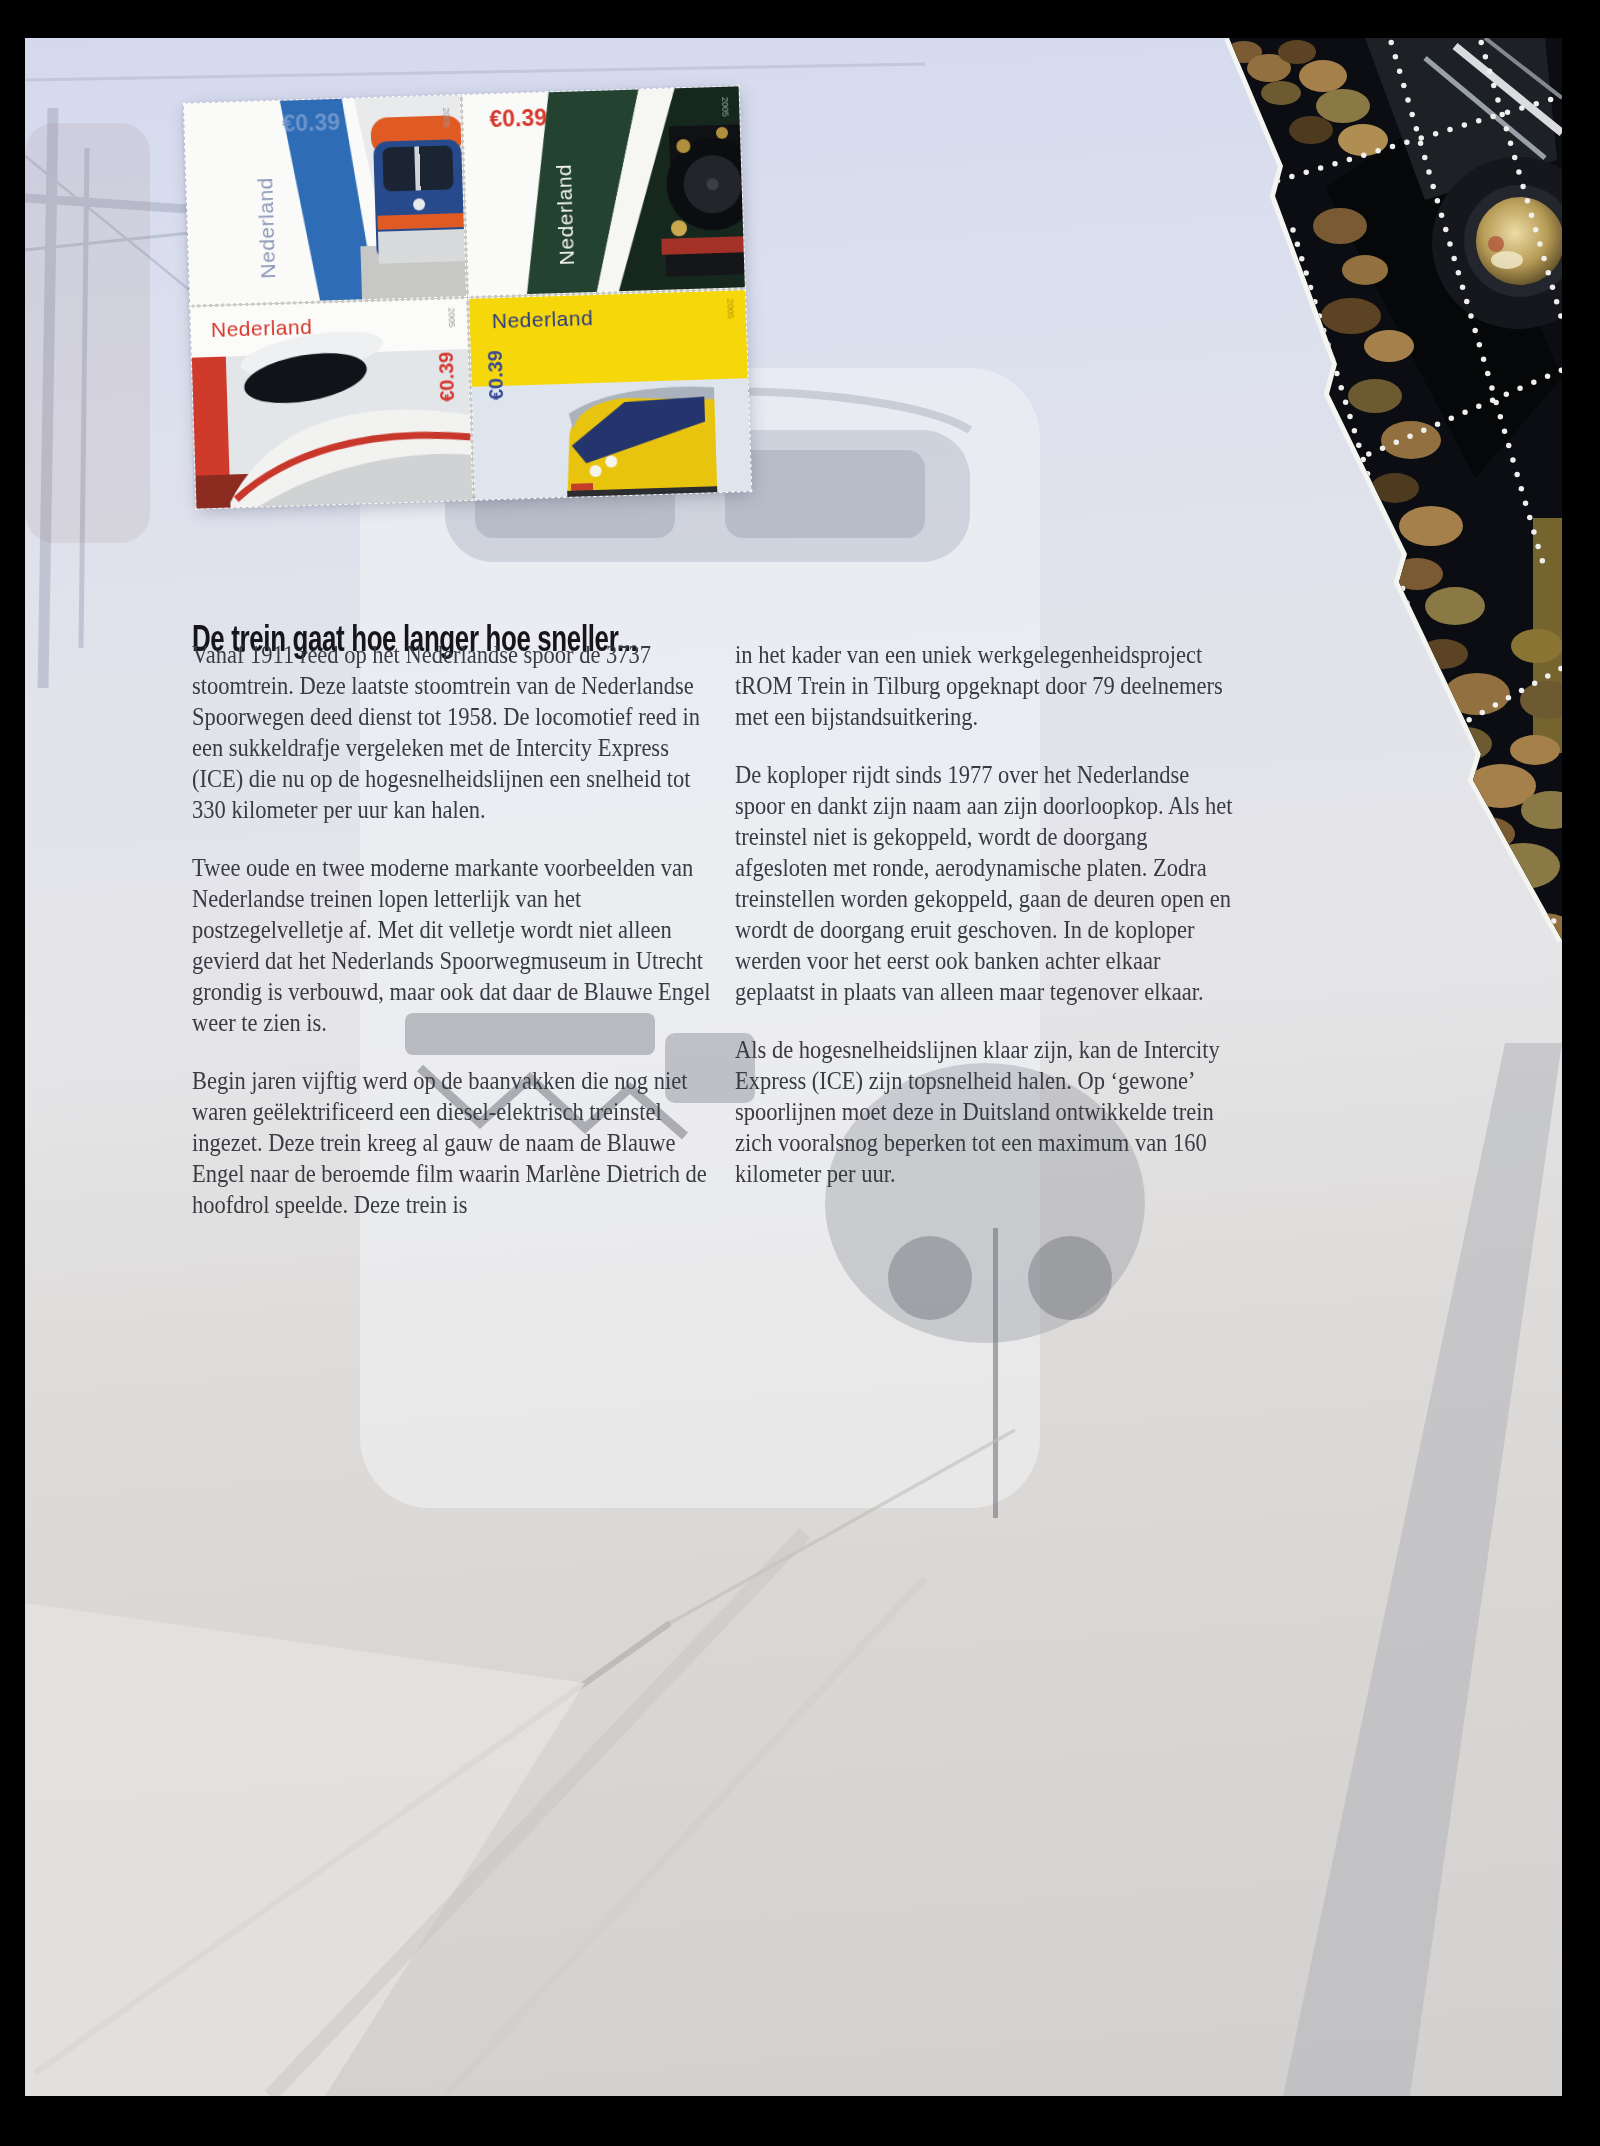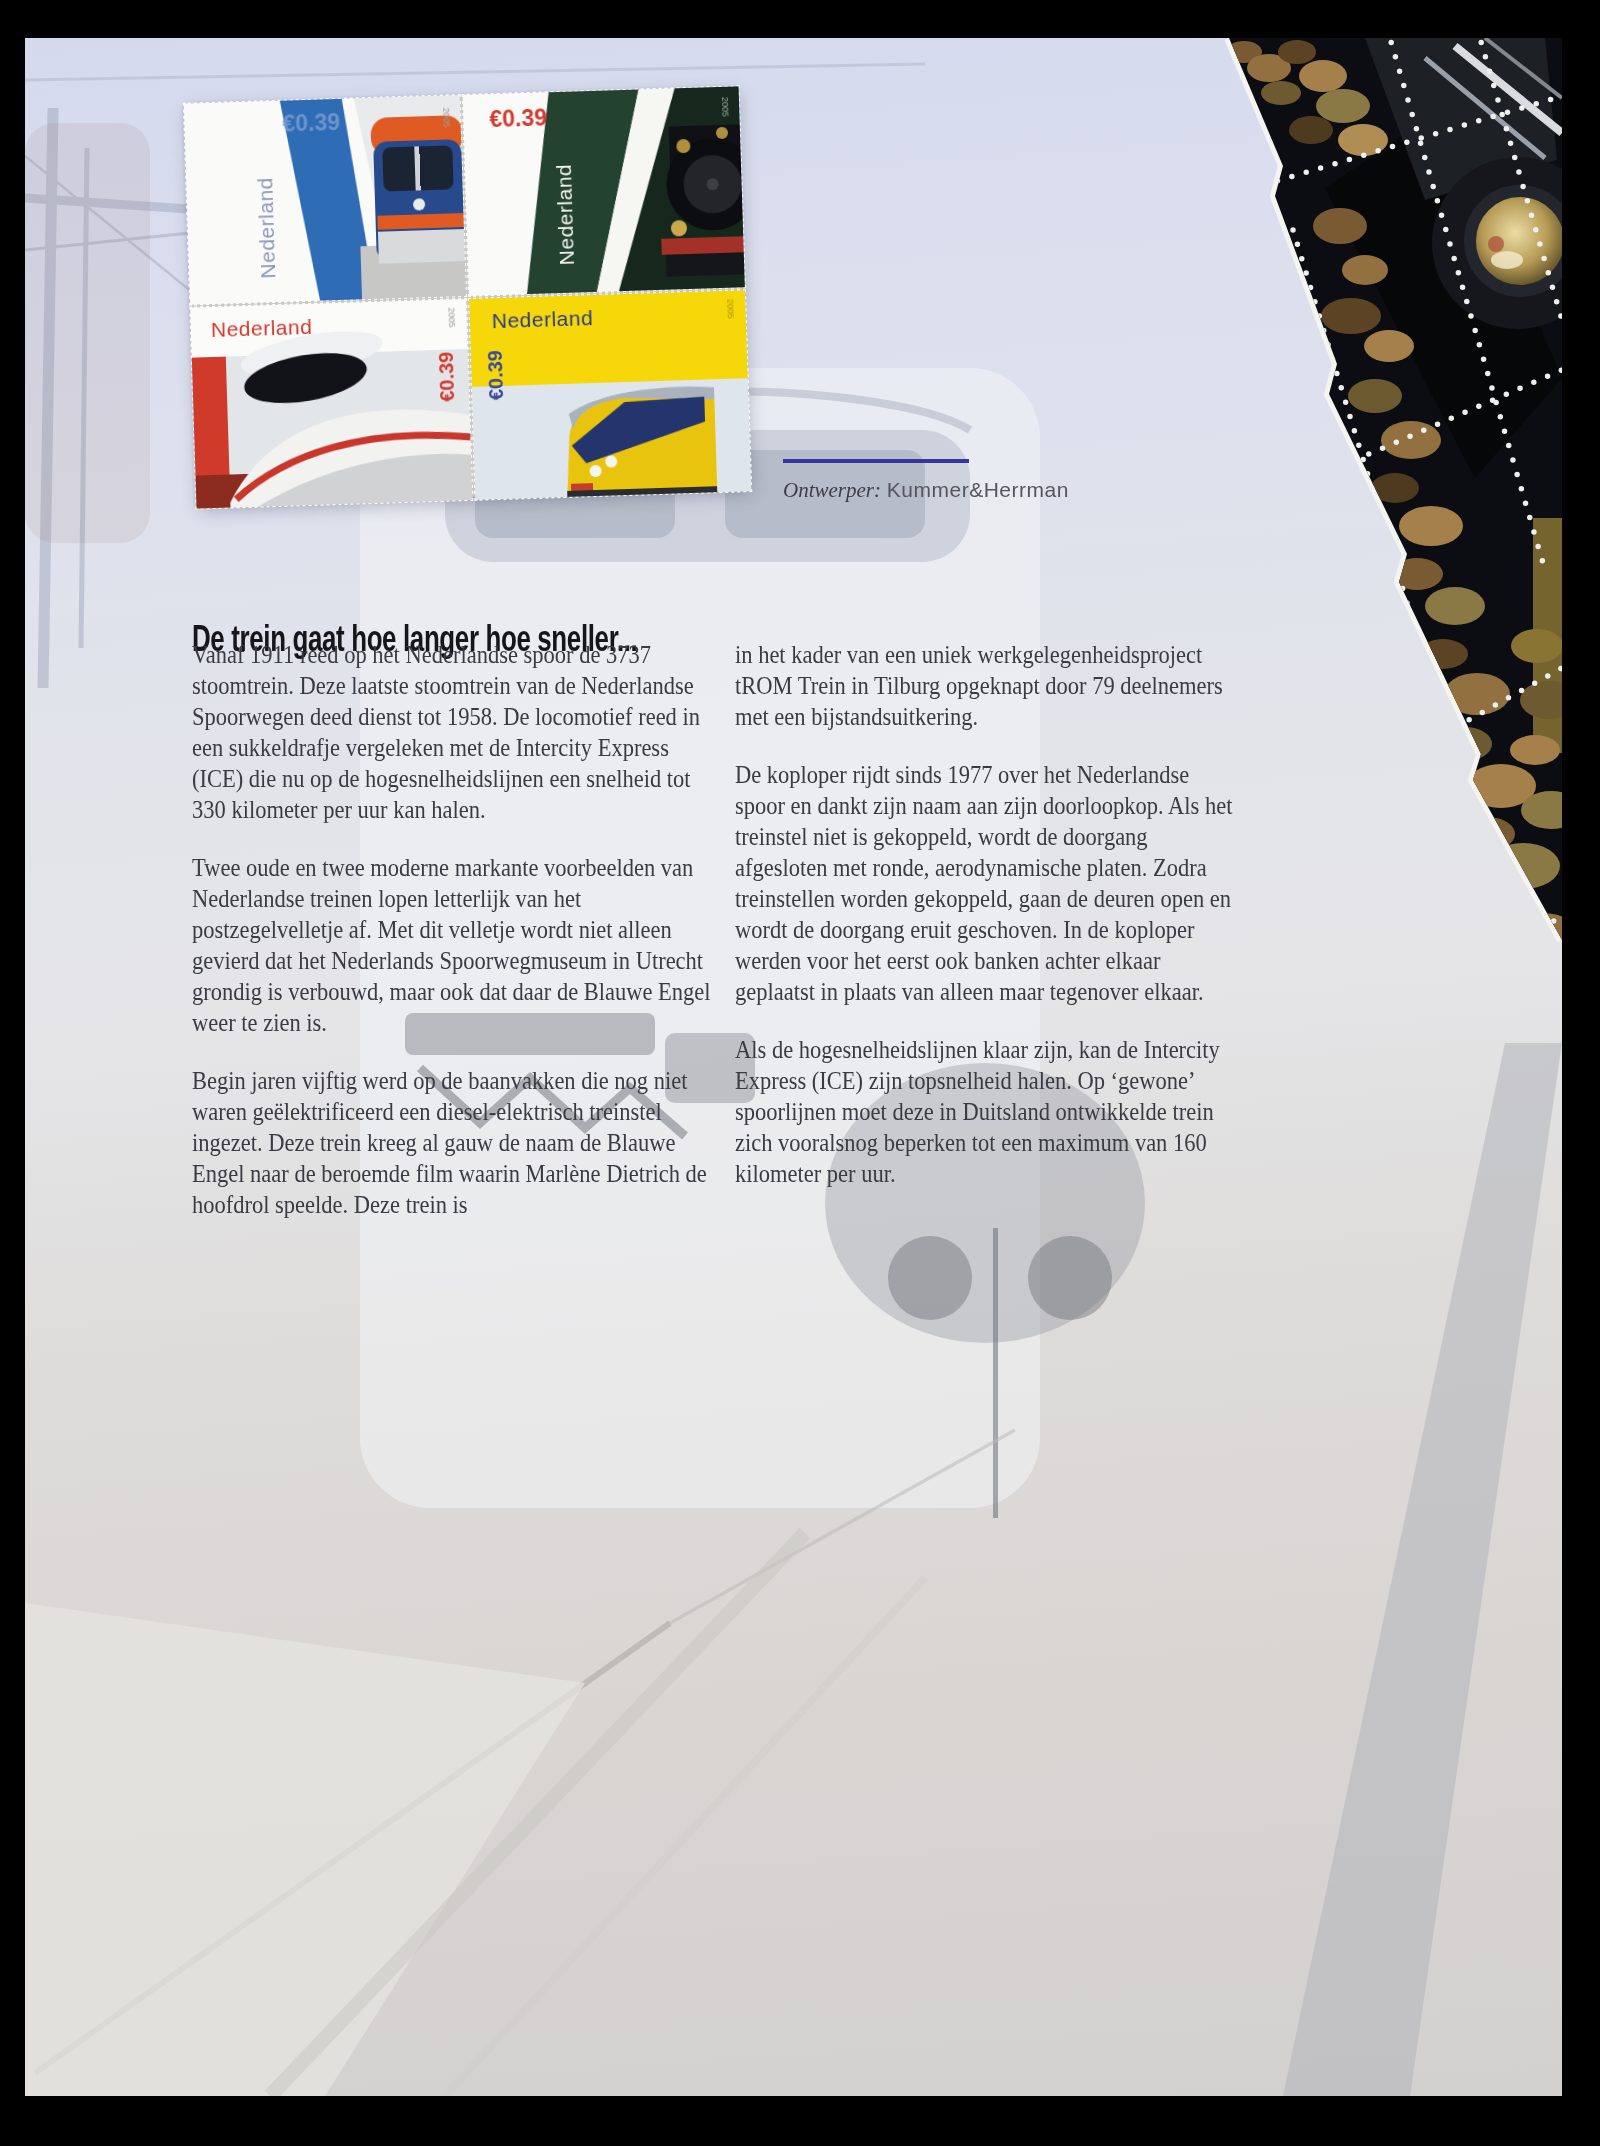--- a/index.html
+++ b/index.html
@@ -250,27 +250,20 @@
           <rect x="96" y="188" width="22" height="10" fill="#c43c2a"></rect>
           <rect x="92" y="195" width="150" height="6" fill="#2a2c30"></rect>
         </g>
       </svg>
       <span class="lbl country-h" style="left:22px;top:12px;color:#2b3a86;">Nederland</span>
       <span class="lbl year vert-down" style="left:256px;top:8px;color:#b0950a;">2005</span>
       <span class="lbl value vert" style="left:14px;top:52px;color:#3a4a9a;font-size:20px;">€0.39</span>
     </div>
   </div>
 
-  <div class="credit">
-    <div class="credit-rule"></div>
-    <div class="credit-text">
-      <span class="credit-label">Ontwerper:</span>
-      <span class="credit-name">Kummer&amp;Herrman</span>
-    </div>
-  </div>
 
   <h1 class="headline">De trein gaat hoe langer hoe sneller...</h1>
 
   <div class="col col-left">
     <p>Vanaf 1911 reed op het Nederlandse spoor de 3737 stoomtrein. Deze laatste stoomtrein van de Nederlandse Spoorwegen deed dienst tot 1958. De locomotief reed in een sukkeldrafje vergeleken met de Intercity Express (ICE) die nu op de hogesnelheidslijnen een snelheid tot 330 kilometer per uur kan halen.</p>
     <p>Twee oude en twee moderne markante voorbeelden van Nederlandse treinen lopen letterlijk van het postzegelvelletje af. Met dit velletje wordt niet alleen gevierd dat het Nederlands Spoorwegmuseum in Utrecht grondig is verbouwd, maar ook dat daar de Blauwe Engel weer te zien is.</p>
     <p>Begin jaren vijftig werd op de baanvakken die nog niet waren geëlektrificeerd een diesel-elektrisch treinstel ingezet. Deze trein kreeg al gauw de naam de Blauwe Engel naar de beroemde film waarin Marlène Dietrich de hoofdrol speelde. Deze trein is</p>
   </div>
 
   <div class="col col-right">

